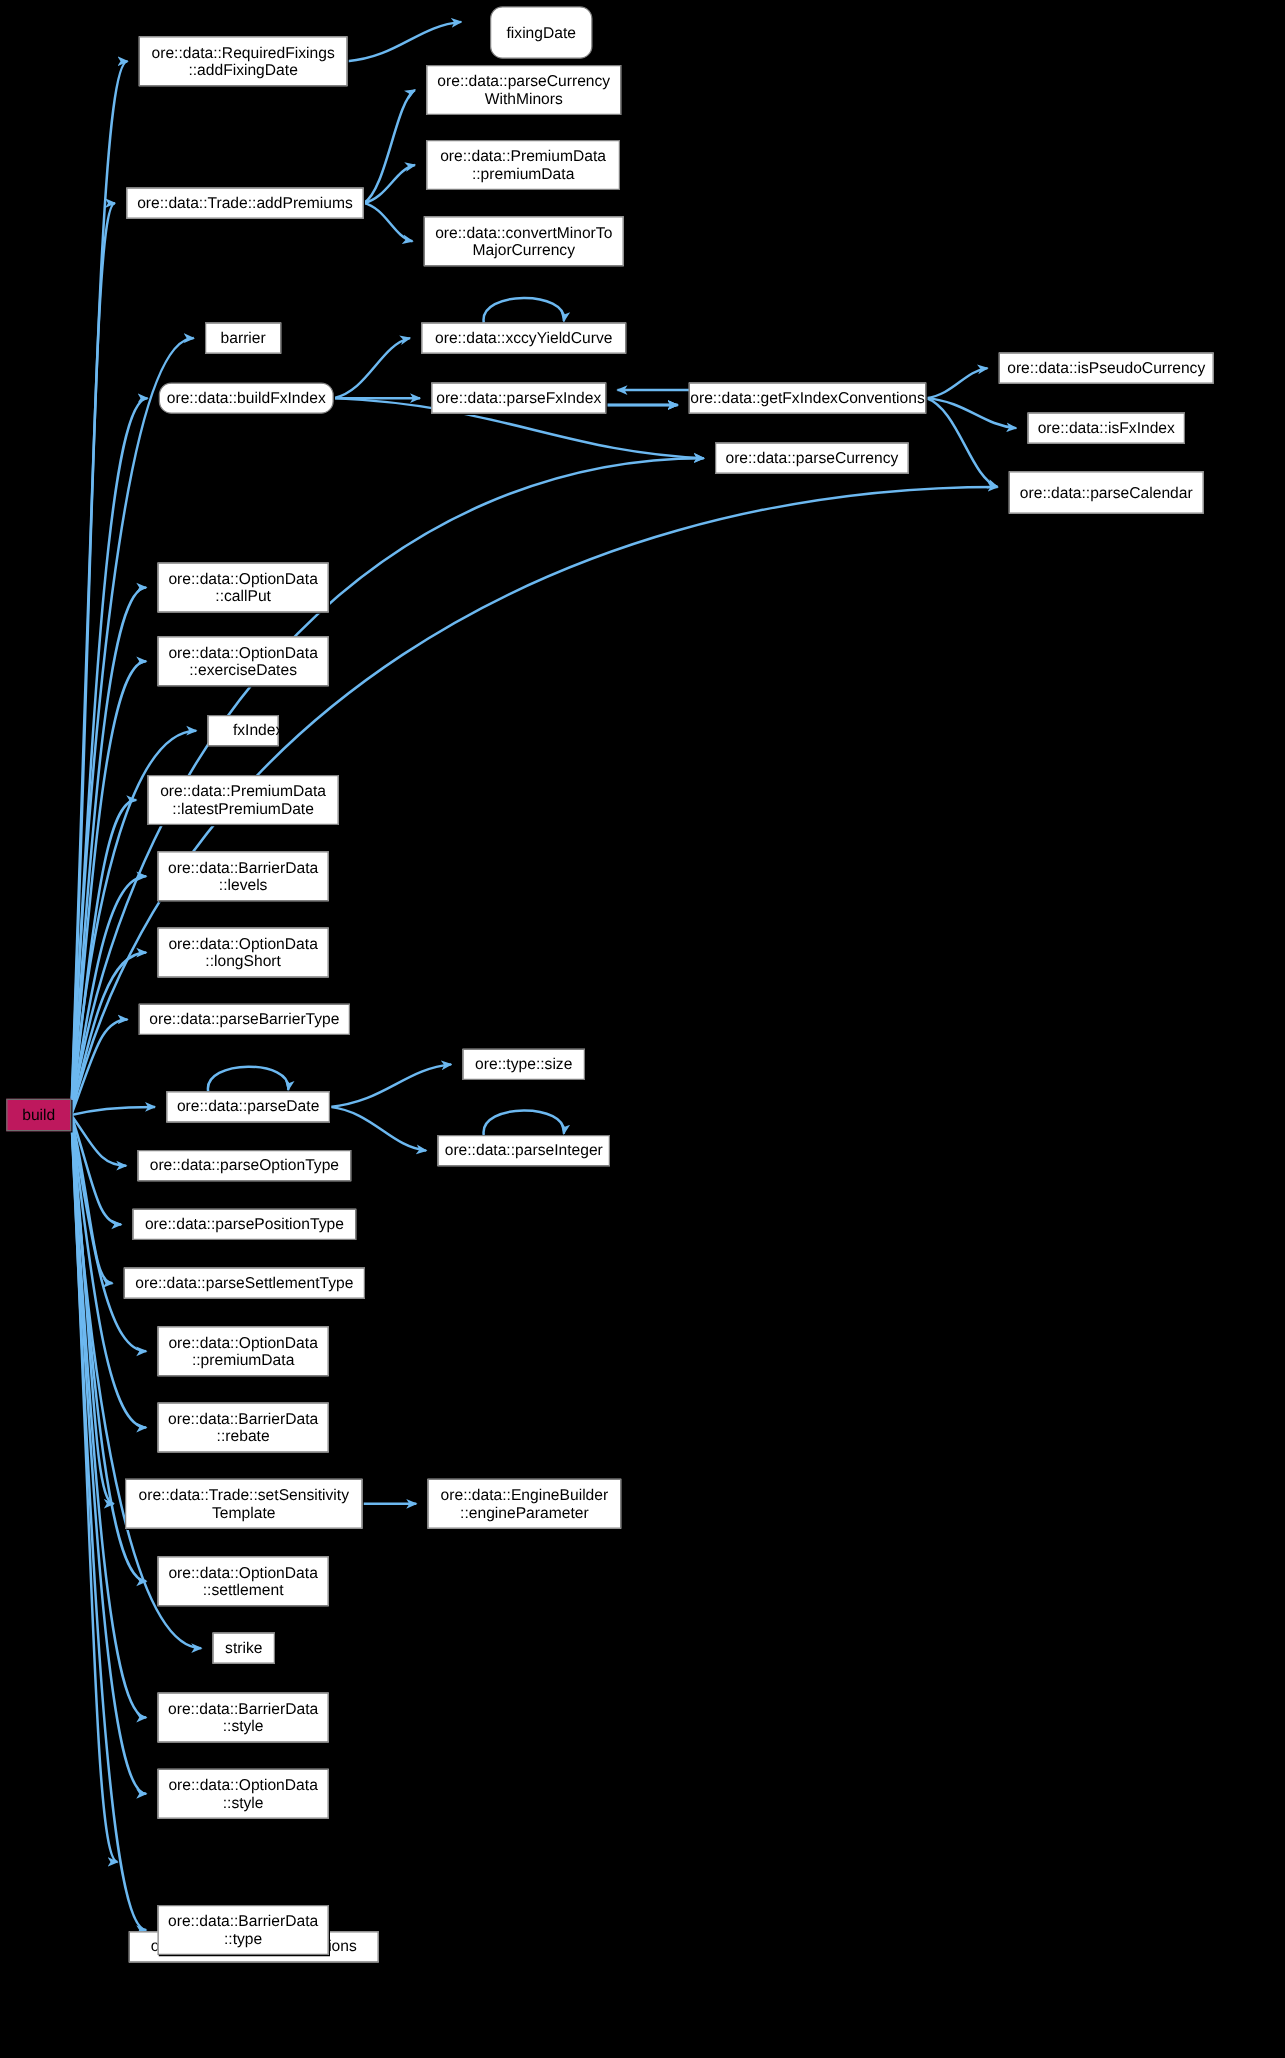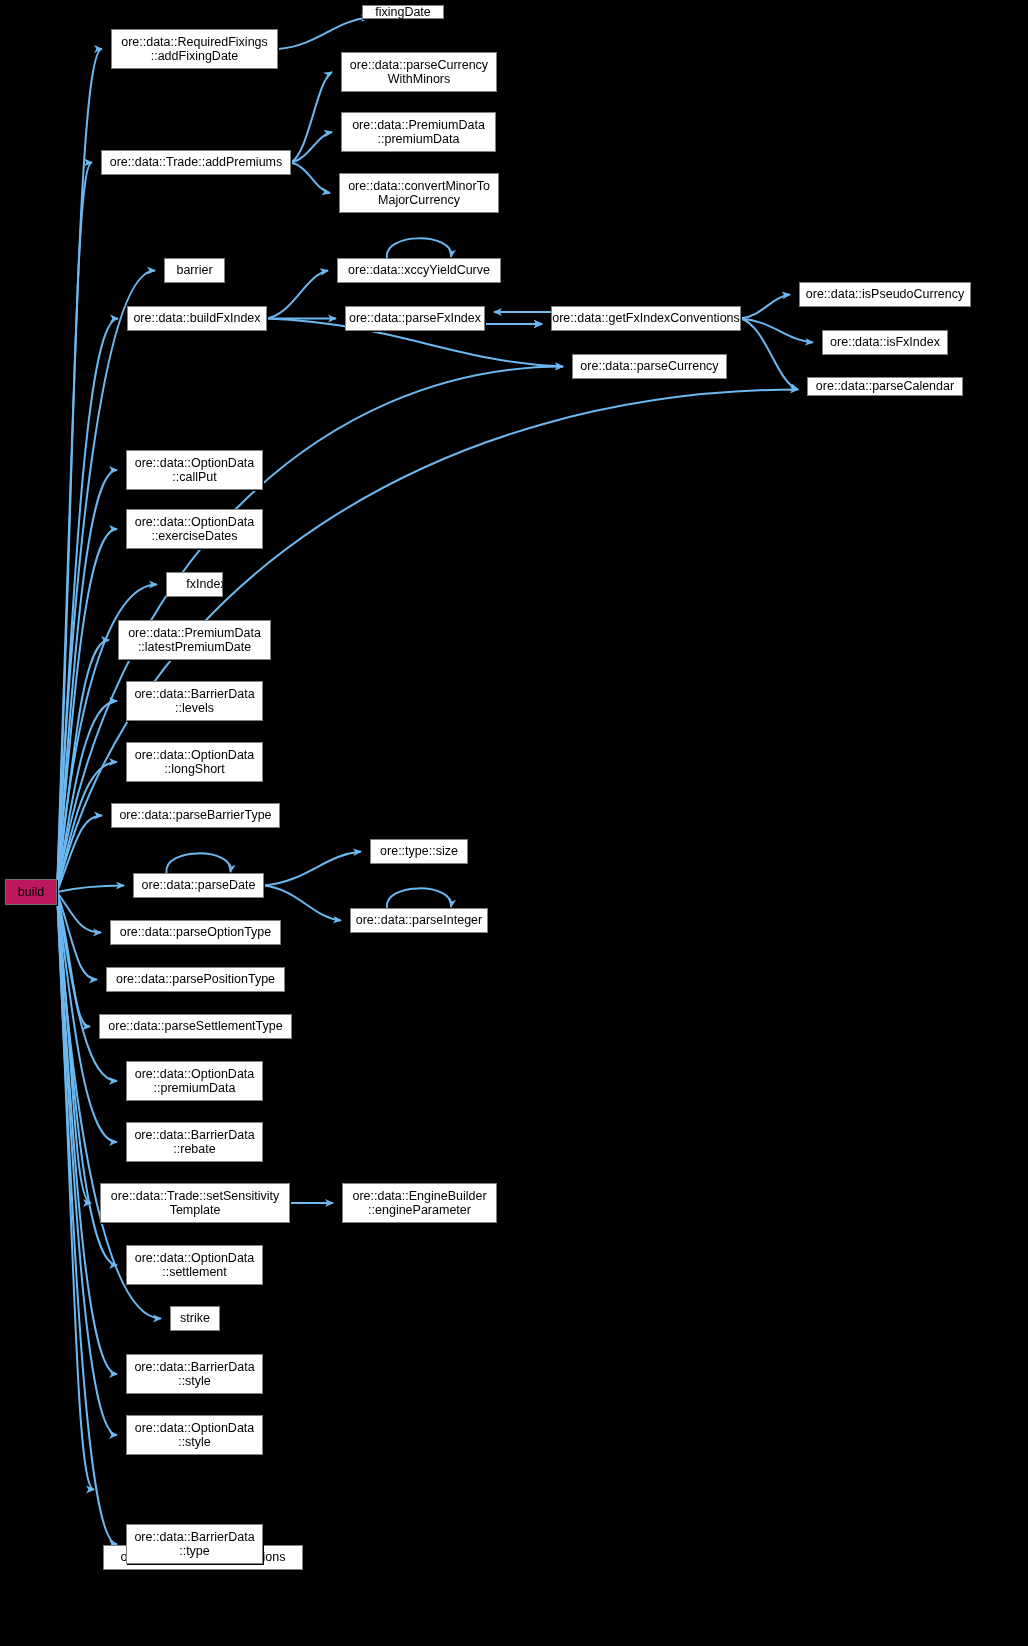--- a/index.html
+++ b/index.html
@@ -70,21 +70,21 @@
         <path d="M264,885.5 C307.65,881.42 324.14,854.9 361,851.5" marker-end="url(#ah)"></path>
         <path d="M264,885.5 C298.65,889.7 311.74,917 341,920.5" marker-end="url(#ah)"></path>
         <path d="M387,908 C383,882 455,882 451,907" marker-end="url(#ah)"></path>
         <path d="M290,1203 L333,1203" marker-end="url(#ah)"></path>
       </g>
   </svg>
   <div id="node-layer">
       <div class="nodebox root" style="left: 5px; top: 879px; width: 52px; height: 26px;">
         <span>build</span>
       </div>
-      <div class="nodebox" style="left: 362px; top: 5px; width: 82px; height: 14px;">
+      <div class="nodebox" style="left: 392px; top: 5px; width: 82px; height: 42px; border-radius: 10px;">
         <span>fixingDate</span>
       </div>
       <div class="nodebox" style="left: 111px; top: 29px; width: 167px; height: 40px;">
         <span>ore::data::RequiredFixings
 ::addFixingDate</span>
       </div>
       <div class="nodebox" style="left: 341px; top: 52px; width: 156px; height: 40px;">
         <span>ore::data::parseCurrency
 WithMinors</span>
       </div>
@@ -98,39 +98,39 @@
       <div class="nodebox" style="left: 339px; top: 173px; width: 160px; height: 40px;">
         <span>ore::data::convertMinorTo
 MajorCurrency</span>
       </div>
       <div class="nodebox" style="left: 337px; top: 258px; width: 164px; height: 25px;">
         <span>ore::data::xccyYieldCurve</span>
       </div>
       <div class="nodebox" style="left: 164px; top: 258px; width: 61px; height: 25px;">
         <span>barrier</span>
       </div>
-      <div class="nodebox" style="left: 127px; top: 306px; width: 140px; height: 25px;">
+      <div class="nodebox" style="left: 127px; top: 306px; width: 140px; height: 25px; border-radius: 10px;">
         <span>ore::data::buildFxIndex</span>
       </div>
       <div class="nodebox" style="left: 345px; top: 306px; width: 140px; height: 25px; align-items: center;">
         <span>ore::data::parseFxIndex</span>
       </div>
       <div class="nodebox" style="left: 551px; top: 306px; width: 190px; height: 25px;">
         <span>ore::data::getFxIndexConventions</span>
       </div>
       <div class="nodebox" style="left: 799px; top: 282px; width: 172px; height: 25px;">
         <span>ore::data::isPseudoCurrency</span>
       </div>
       <div class="nodebox" style="left: 822px; top: 330px; width: 126px; height: 25px;">
         <span>ore::data::isFxIndex</span>
       </div>
       <div class="nodebox" style="left: 572px; top: 354px; width: 155px; height: 25px;">
         <span>ore::data::parseCurrency</span>
       </div>
-      <div class="nodebox" style="left: 807px; top: 377px; width: 156px; height: 19px;">
+      <div class="nodebox" style="left: 807px; top: 377px; width: 156px; height: 34px;">
         <span>ore::data::parseCalendar</span>
       </div>
       <div class="nodebox" style="left: 126px; top: 450px; width: 137px; height: 40px;">
         <span>ore::data::OptionData
 ::callPut</span>
       </div>
       <div class="nodebox" style="left: 126px; top: 509px; width: 137px; height: 40px;">
         <span>ore::data::OptionData
 ::exerciseDates</span>
       </div>

